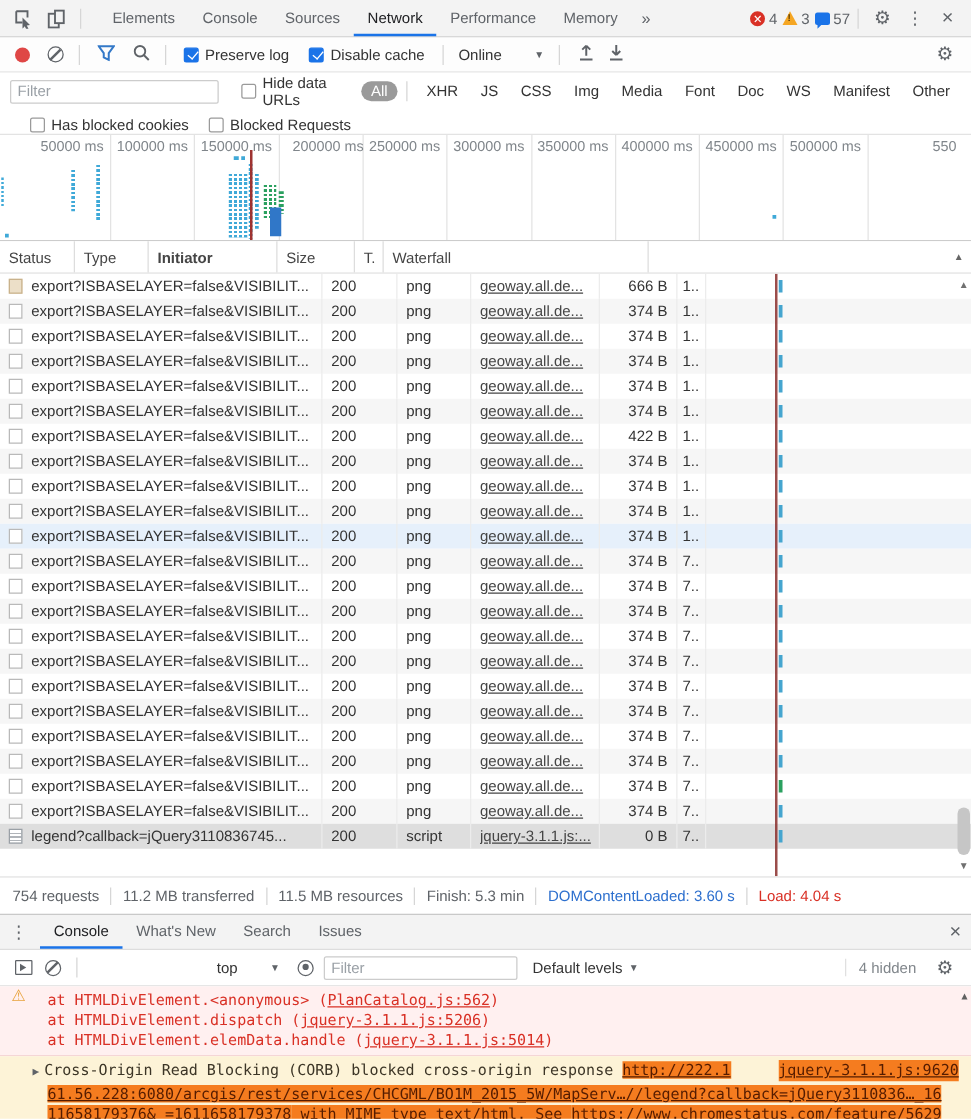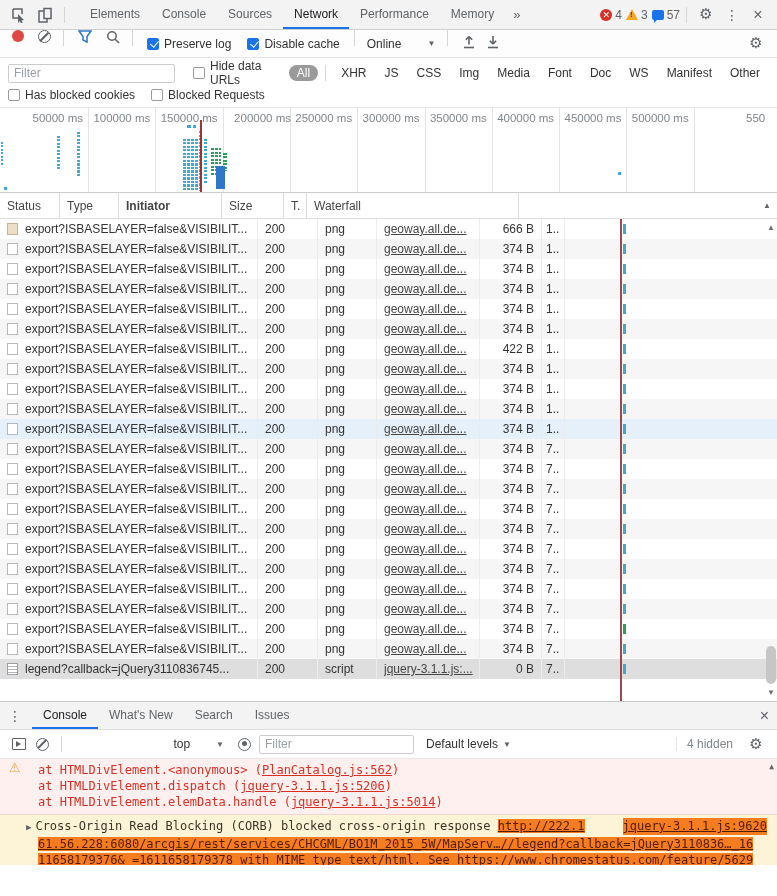--- a/index.html
+++ b/index.html
@@ -17,37 +17,37 @@
   .tab.active{color:#202124;border-bottom:2px solid #1a73e8}
   .tab-more{color:#5f6368;font-size:13px;padding:0 8px}
   .badges{display:flex;align-items:center;margin-left:auto;gap:4px}
   .bdg{display:flex;align-items:center;gap:3px;color:#5f6368}
   .err-ic{width:12px;height:12px;border-radius:50%;background:#d93025;color:#fff;font-size:9px;line-height:12px;text-align:center;display:inline-block}
   .warn-ic{width:0;height:0;border-left:6px solid transparent;border-right:6px solid transparent;border-bottom:11px solid #f5a623;position:relative;display:inline-block}
   .warn-ic::after{content:"!";position:absolute;left:-2px;top:1px;font-size:8px;color:#5c3c00;font-weight:bold}
   .msg-ic{width:12px;height:10px;background:#1a73e8;border-radius:2px;position:relative;display:inline-block}
   .msg-ic::after{content:"";position:absolute;left:2px;bottom:-3px;border-left:4px solid #1a73e8;border-bottom:4px solid transparent}
   
-  .ntoolbar{height:28px;display:flex;padding:0 8px;border-bottom:1px solid #e6e6e6;background:#fdfdfd}
+  .ntoolbar{height:28px;display:flex;align-items:center;padding:0 8px;border-bottom:1px solid #e6e6e6;background:#fdfdfd}
   .rec-dot{width:12px;height:12px;border-radius:50%;background:#df4746;margin:0 8px 0 4px;flex:none}
   .ic-block{width:13px;height:13px;border:1.5px solid #5f6368;border-radius:50%;position:relative;flex:none;margin:0 6px}
   .ic-block::after{content:"";position:absolute;left:-1px;top:4.5px;width:12px;height:1.5px;background:#5f6368;transform:rotate(-45deg)}
   .ic-funnel{margin:0 8px}
   .ic-mag{margin:0 6px}
   .cb{width:12px;height:12px;border:1px solid #9a9a9a;border-radius:2px;background:#fff;display:inline-block;position:relative;flex:none;margin-right:5px}
   .cb.on{background:#1a73e8;border-color:#1a73e8}
   .cb.on::after{content:"";position:absolute;left:3.5px;top:0.5px;width:3.5px;height:7px;border:solid #fff;border-width:0 1.8px 1.8px 0;transform:rotate(40deg)}
   .cbwrap{display:flex;align-items:center;margin:0 8px;color:#333}
   .ddown{display:flex;align-items:center;color:#333;margin:0 6px}
   .ddown .caret{font-size:8px;color:#5f6368;margin-left:26px}
   .updn{display:flex;align-items:center;gap:10px;margin-left:8px}
   .spacer{flex:1}
   
   .filterrow{height:30px;display:flex;align-items:center;padding:0 8px}
-  .blockedrow{height:20px;display:flex;align-items:flex-start;padding:0 8px;border-bottom:1px solid #e3e3e3}
+  .blockedrow{height:20px;display:flex;align-items:flex-end;padding:0 24px;border-bottom:1px solid #e3e3e3}
   .finput{width:178px;height:19px;border:1px solid #ccc;border-radius:2px;font-family:"Liberation Sans",sans-serif;font-size:12px;padding:0 5px;color:#333;outline:none}
   .finput::placeholder{color:#9aa0a6}
   .pillbar{display:flex;align-items:center;margin-left:6px}
   .pill{padding:1px 8px;color:#333;border-radius:9px;margin:0 1px}
   .pill.active{background:#9a9a9a;color:#fff}
   .cinput{width:155px;height:19px;border:1px solid #ccc;border-radius:2px;font-family:"Liberation Sans",sans-serif;font-size:12px;padding:0 5px;outline:none}
   .cinput::placeholder{color:#9aa0a6}
   
   .timeline{height:85px;position:relative;border-bottom:1px solid #ccc;overflow:hidden;background:#fff}
   .gridline{position:absolute;top:0;bottom:0;width:1px;background:#e3e3e3}
@@ -655,20 +655,28 @@
         </div>
       </div>
       <div class="bodyloadline"></div>
     <div class="sb">
       <span class="arr" style="top:4px">▲</span>
       <span class="thumb" style="bottom:17px;height:38px"></span>
       <span class="arr" style="bottom:4px">▼</span>
     </div>
   </div>
 
+  <div class="sumbar" id="sumbar">
+      <span class="sumitem">754 requests</span>
+      <span class="sumitem">11.2 MB transferred</span>
+      <span class="sumitem">11.5 MB resources</span>
+      <span class="sumitem">Finish: 5.3 min</span>
+      <span class="sumitem"><span class="dcl">DOMContentLoaded: </span><span class="dcl">3.60 s</span></span>
+      <span class="sumitem last"><span class="loadred">Load: </span><span class="loadred">4.04 s</span></span>
+    </div>
 
   <div class="dtabs">
     <span class="ic-dots" style="margin-right:6px">⋮</span>
     <div class="tabs" id="drawer-tabs">
         <div class="tab active">Console</div>
         <div class="tab">What's New</div>
         <div class="tab">Search</div>
         <div class="tab">Issues</div>
       </div>
     <div class="spacer"></div>

